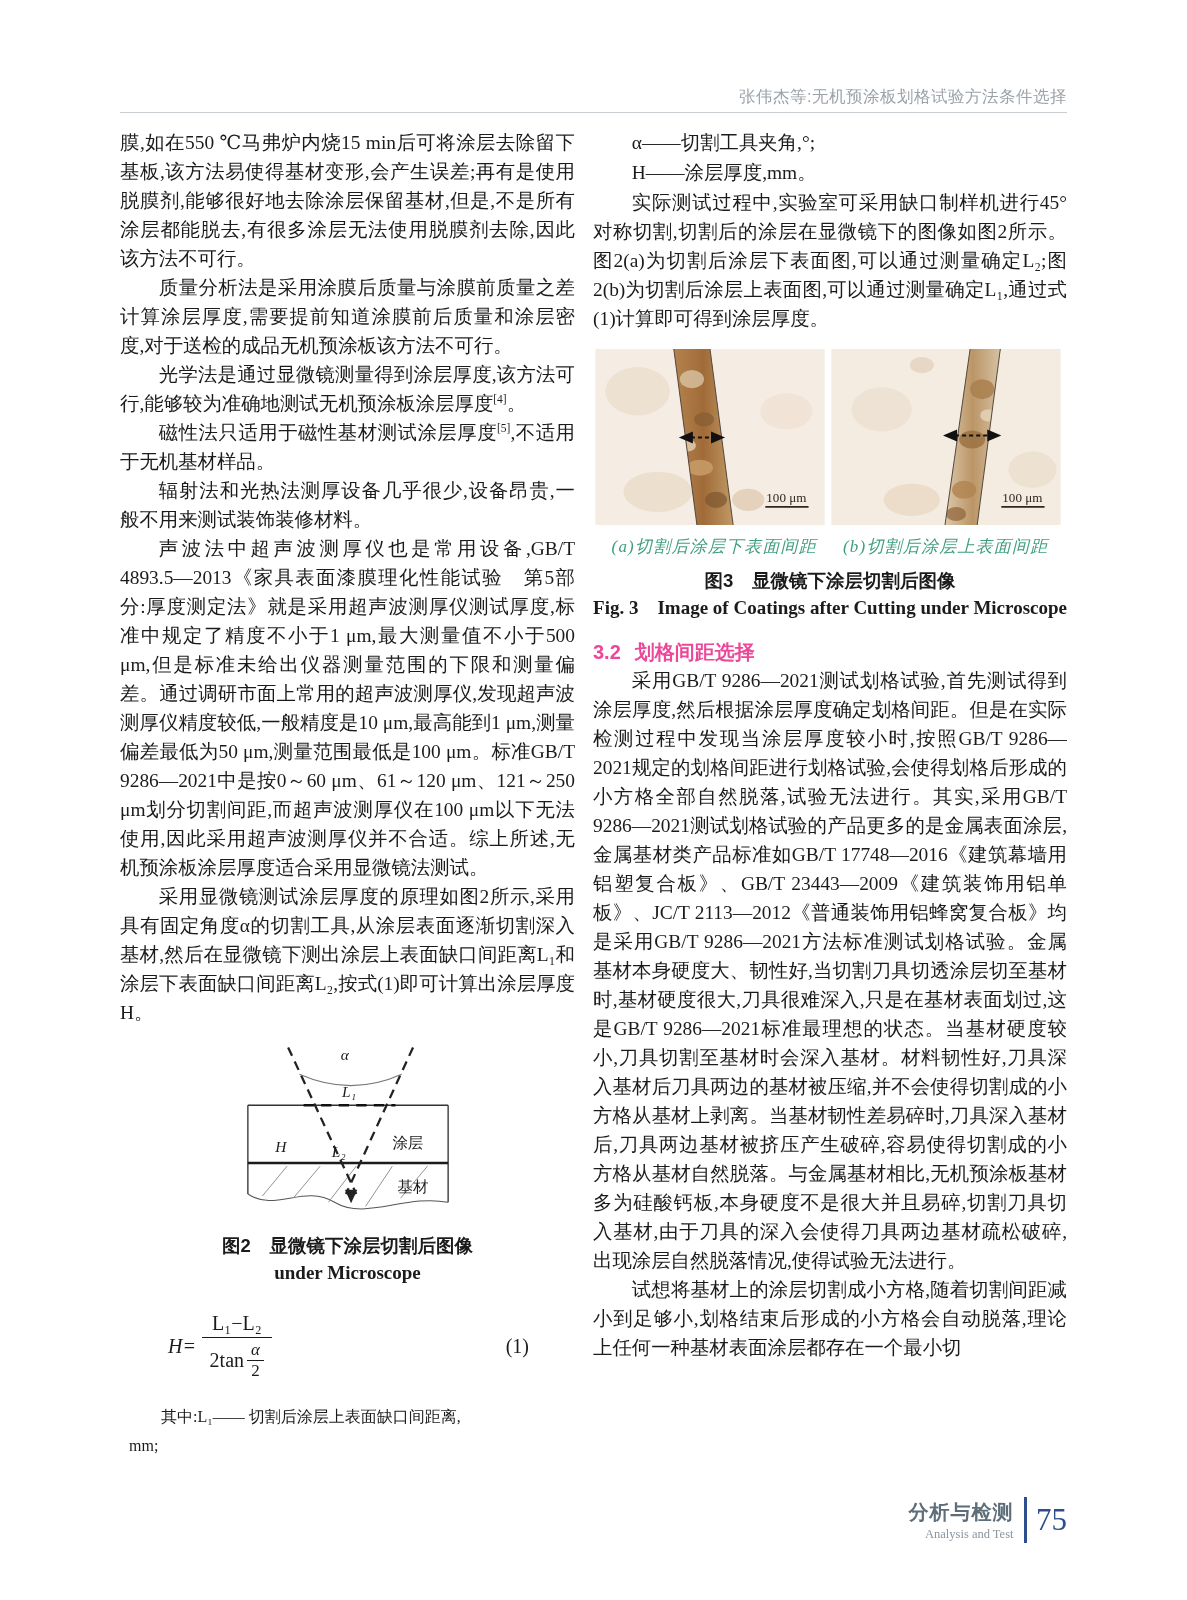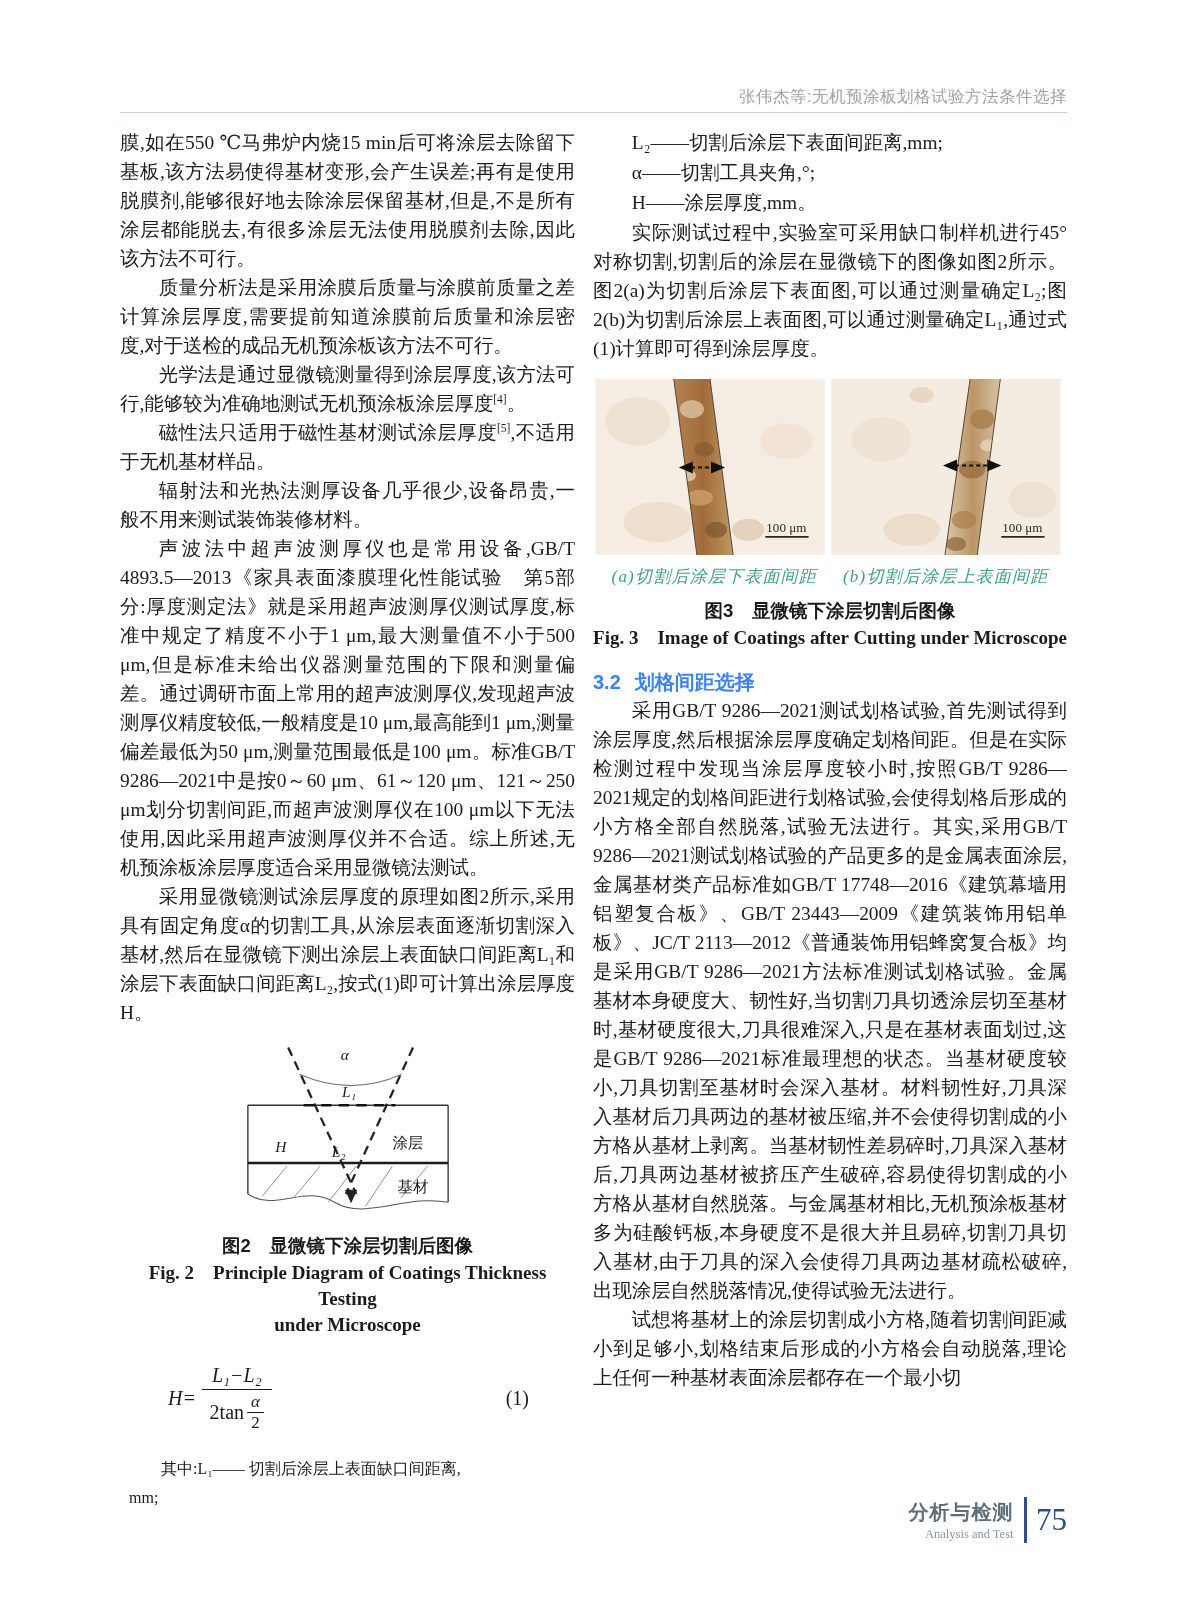--- a/index.html
+++ b/index.html
@@ -19,38 +19,38 @@
   
   .fig2-wrap{margin:14px auto 0 auto;width:320px;}
   .caption-cn{margin-top:10px;text-align:center;font-weight:bold;font-size:18.5px;
         font-family:"Liberation Sans","DejaVu Sans",sans-serif;}
   .caption-en{margin-top:2px;text-align:center;font-weight:bold;font-size:19px;line-height:26px;
         font-family:"Liberation Serif","DejaVu Serif",serif;}
   
   .formula{display:flex;align-items:center;margin-top:26px;font-size:20px;}
   .formula .lhs{margin-left:48px;font-style:italic;}
   .frac{display:inline-flex;flex-direction:column;align-items:center;margin-left:6px;}
-  .frac .fnum{padding:0 10px 2px 10px;border-bottom:1.6px solid #1b1b1b;font-style:italic;}
+  .frac .fnum{padding:0 10px 2px 10px;border-bottom:1.6px solid #1b1b1b;}
   .frac .fden{display:flex;align-items:center;padding-top:2px;}
   .sfrac{display:inline-flex;flex-direction:column;align-items:center;font-size:17px;margin-left:3px;}
   .sfrac .sn{border-bottom:1.4px solid #1b1b1b;padding:0 4px 1px 4px;font-style:italic;line-height:19px;}
   .sfrac .sd{line-height:19px;}
   .eq-num{margin-left:auto;margin-right:46px;}
   .where-line{margin-top:22px;font-size:16px;line-height:29px;margin-left:9px;}
   .where-line .lead{margin-left:2em;}
   
   .def-line{margin:0 0 0 2em;font-size:19.4px;line-height:30px;font-style:normal;}
   
   .photos{display:flex;gap:2px;margin-top:16px;}
   .photo{width:234px;height:176px;}
   .subcaps{display:flex;justify-content:center;gap:26px;margin-top:10px;
         color:#3f9f7d;font-size:17px;font-style:italic;letter-spacing:1.2px;
         font-family:"Liberation Serif","DejaVu Serif",serif;}
   
-  .sec-head{margin-top:18px;color:#3b82f6;font-weight:bold;font-size:20px;
+  .sec-head{margin-top:18px;color:#ec4899;font-weight:bold;font-size:20px;
         font-family:"Liberation Sans","DejaVu Sans",sans-serif;}
   .sec-head .num{margin-right:14px;}
   
   .footer{position:absolute;top:1497px;left:120px;width:947px;display:flex;justify-content:flex-end;align-items:center;}
   .f-names{text-align:right;}
   .f-cn{font-family:"Liberation Sans","DejaVu Sans",sans-serif;font-weight:bold;font-size:20px;color:#5d6e7a;letter-spacing:1px;text-align:right;}
   .f-en{font-size:12.5px;color:#8a959d;margin-top:1px;}
   .f-bar{width:3.5px;height:46px;background:#2f4e8c;margin:0 9px 0 10px;}
   .f-page{font-size:31px;color:#2f4e8c;font-family:"Liberation Serif","DejaVu Serif",serif;}
 </style>
@@ -108,21 +108,20 @@
             <text x="90" y="107" font-style="italic" text-anchor="middle">H</text>
             <text x="146" y="112" font-style="italic" text-anchor="middle">L₂</text>
             <text x="213" y="103" text-anchor="middle">涂层</text>
             <text x="218" y="146" text-anchor="middle">基材</text>
           </g>
         </svg>
       </div>
 
       <div class="caption-cn">图2　显微镜下涂层切割后图像</div>
       <div class="caption-en">
-        <div>Fig. 2　Principle Diagram of Coatings Thickness Testing</div>
         <div>under Microscope</div>
       </div>
 
       <div class="formula">
         <span class="lhs">H=</span>
         <span class="frac">
           <span class="fnum">L₁−L₂</span>
           <span class="fden">
             <span>2tan</span>
             <span class="sfrac">
@@ -135,21 +134,20 @@
       </div>
 
       <div class="where-line">
         <span class="lead">其中:L₁—— 切割后涂层上表面缺口间距离,</span><br>
         <span>mm;</span>
       </div>
     </div>
 
     <div class="col-right">
       <div id="defs">
-          <p class="def-line">L₂——切割后涂层下表面间距离,mm;</p>
           <p class="def-line">α——切割工具夹角,°;</p>
           <p class="def-line">H——涂层厚度,mm。</p>
         </div>
       <p class="para indent" id="intro-para">实际测试过程中,实验室可采用缺口制样机进行45°对称切割,切割后的涂层在显微镜下的图像如图2所示。图2(a)为切割后涂层下表面图,可以通过测量确定L₂;图2(b)为切割后涂层上表面图,可以通过测量确定L₁,通过式(1)计算即可得到涂层厚度。</p>
 
       <div class="photos">
         <svg class="photo" viewBox="0 0 228 175">
           <defs>
             <linearGradient id="stripA" x1="0" y1="0" x2="1" y2="0">
               <stop offset="0" stop-color="#b5834f"></stop>

